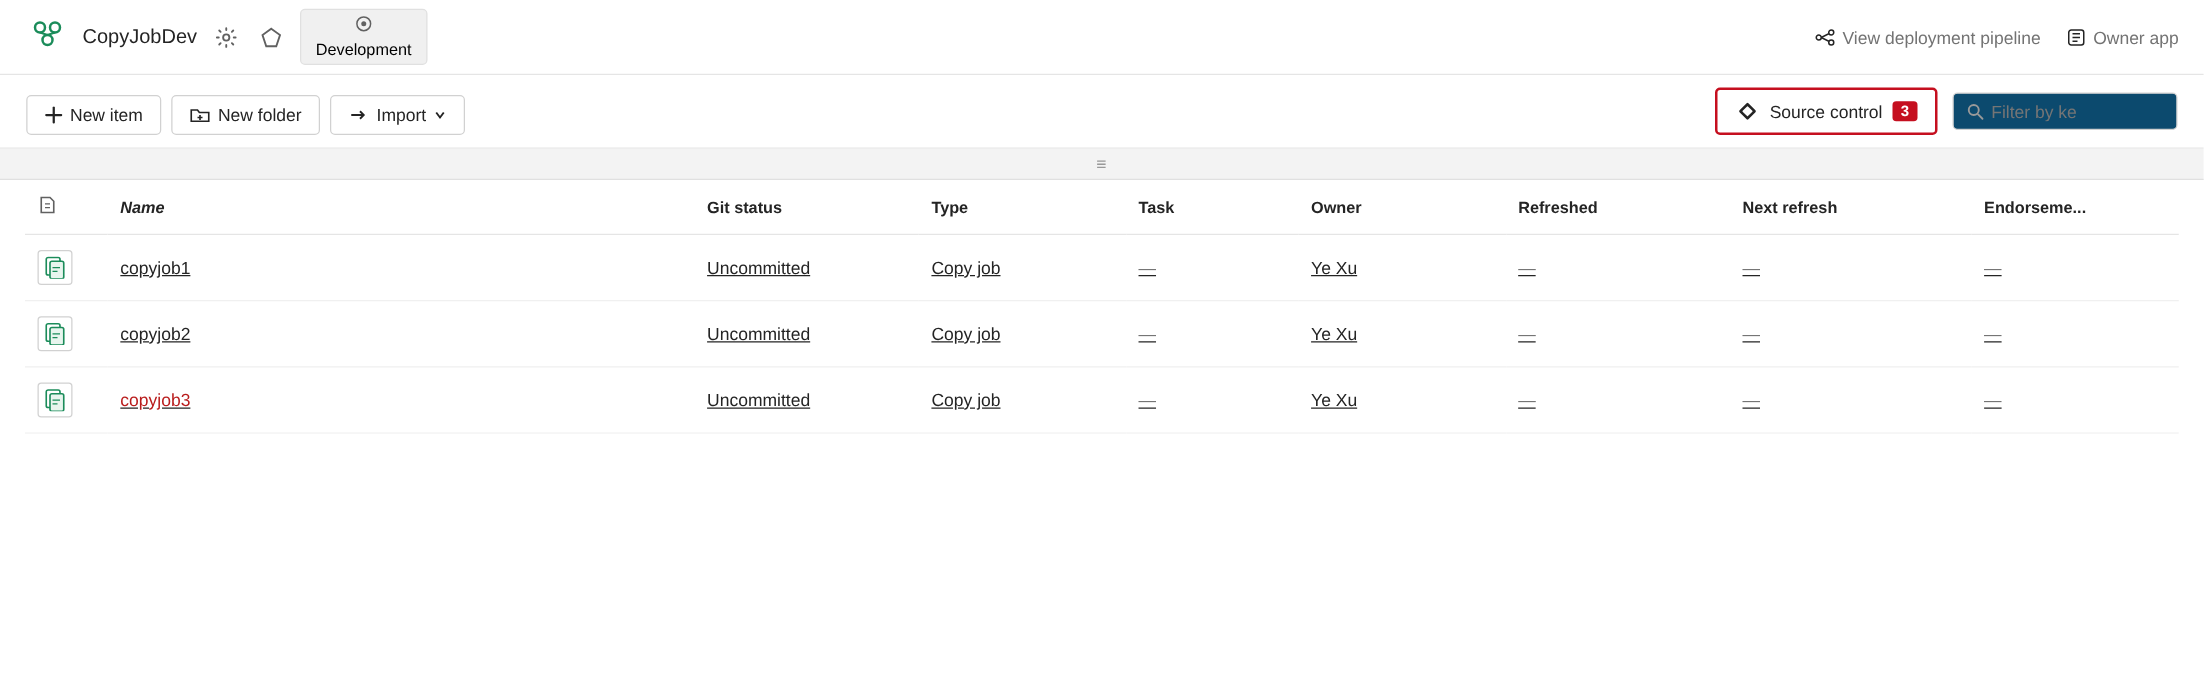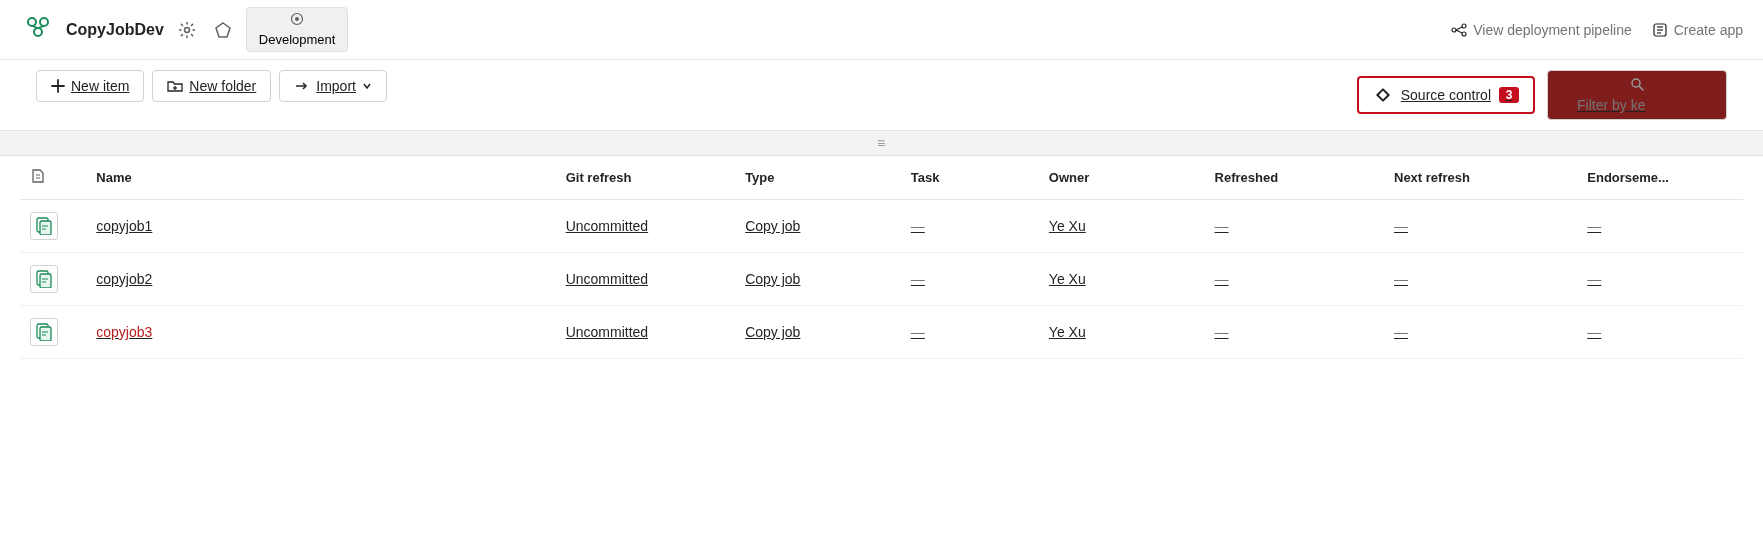--- a/index.html
+++ b/index.html
@@ -9,41 +9,41 @@
     .top-nav {
       display: flex; align-items: center; justify-content: space-between;
       padding: 0 20px; height: 60px; border-bottom: 1px solid #e5e5e5;
       background: #fff;
     }
     .top-nav-left { display: flex; align-items: center; gap: 10px; }
     .app-logo {
       width: 36px; height: 36px;
       display: flex; align-items: center; justify-content: center;
     }
-    .app-name { font-size: 16px; font-weight: 700; color: #242424; }
+    .app-name { font-size: 16px; font-weight: 400; color: #242424; }
     .nav-icon-btn {
       background: none; border: none; cursor: pointer; color: #616161;
       font-size: 16px; display: flex; align-items: center; padding: 4px;
     }
     .env-badge {
       background: #f0f0f0; border-radius: 4px; padding: 4px 12px;
       font-size: 13px; display: flex; align-items: center; gap: 6px; cursor: pointer;
       border: 1px solid #e0e0e0;
       flex-direction: column;
     }
     .top-nav-right { display: flex; align-items: center; gap: 20px; }
     .nav-action-btn {
       background: none; border: none; cursor: pointer; font-size: 14px;
       color: #737373; display: flex; align-items: center; gap: 6px;
     }
 
     
     .toolbar {
-      display: flex; align-items: flex-start; justify-content: space-between;
-      padding: 10px 36px; border-bottom: 1px solid #e5e5e5; background: #fff; text-decoration: underline;
+      display: flex; align-items: flex-end; justify-content: space-between;
+      padding: 10px 21px; border-bottom: 1px solid #e5e5e5; background: #fff;
     }
     .toolbar-left { display: flex; align-items: center; gap: 8px; }
     .toolbar-btn {
       display: flex; align-items: center; gap: 6px; padding: 7px 14px;
       border: 1px solid #d1d1d1; border-radius: 4px; background: #fff;
       cursor: pointer; font-size: 14px; color: #242424;
     }
     .toolbar-right { display: flex; align-items: center; gap: 12px; }
 
     .source-control-btn {
@@ -51,21 +51,21 @@
       border: 2px solid #c50f1f; border-radius: 4px; background: #fff;
       cursor: pointer; font-size: 14px; color: #242424; font-weight: 500;
     }
     .source-control-badge {
       background: #c50f1f; color: #fff; border-radius: 3px;
       font-size: 12px; font-weight: 600; padding: 1px 6px; min-width: 20px; text-align: center;
     }
 
     .filter-input-wrap {
       display: flex; align-items: center; border: 1px solid #d1d1d1;
-      border-radius: 4px; padding: 6px 10px; gap: 6px; background: #7f1d1d; min-width: 180px; flex-direction: column;
+      border-radius: 4px; padding: 6px 10px; gap: 6px; background: #0c4a6e; min-width: 180px;
     }
     .filter-input-wrap input {
       border: none; outline: none; font-size: 14px; background: transparent; color: #999; width: 120px;
     }
 
     
     .resize-handle {
       display: flex; align-items: center; justify-content: center;
       padding: 4px 0; background: #f3f3f3; border-bottom: 1px solid #e0e0e0; cursor: row-resize;
     }
@@ -76,21 +76,21 @@
     table { width: 100%; border-collapse: collapse; }
     thead tr { border-bottom: 1px solid #e5e5e5; }
     th {
       text-align: left; padding: 12px 10px; font-size: 13px; font-weight: 600;
       color: #242424; white-space: nowrap; user-select: none;
     }
     td { padding: 12px 10px; font-size: 14px; color: #242424; vertical-align: middle; }
     tbody tr { border-bottom: 1px solid #f0f0f0; text-decoration: underline; }
 
     .col-checkbox { width: 40px; }
-    .col-name { width: 340px; }
+    .col-name { width: 340px; font-style: italic; }
     .col-gitstatus { width: 130px; }
     .col-type { width: 120px; }
     .col-task { width: 100px; }
     .col-owner { width: 120px; }
     .col-refreshed { width: 130px; }
     .col-nextrefresh { width: 140px; }
     .col-endorsement { width: 120px; }
     .row-icon-wrap {
       width: 28px; height: 28px; border: 1px solid #d1d1d1; border-radius: 3px;
       display: flex; align-items: center; justify-content: center; background: #fff; flex-shrink: 0;
@@ -146,21 +146,21 @@
       </svg>
       <span>View deployment pipeline</span>
     </button>
     <button class="nav-action-btn">
       <svg width="16" height="16" viewBox="0 0 16 16" fill="none">
         <rect x="2" y="2" width="12" height="12" rx="2" stroke="#242424" stroke-width="1.2"></rect>
         <line x1="5" y1="5" x2="11" y2="5" stroke="#242424" stroke-width="1.2"></line>
         <line x1="5" y1="8" x2="11" y2="8" stroke="#242424" stroke-width="1.2"></line>
         <line x1="5" y1="11" x2="9" y2="11" stroke="#242424" stroke-width="1.2"></line>
       </svg>
-      <span>Create app</span>
+      <span>Owner app</span>
     </button>
   </div>
 </nav>
 
 <div class="toolbar">
   <div class="toolbar-left">
 
     <button class="toolbar-btn">
       <svg width="14" height="14" viewBox="0 0 14 14" fill="none">
         <line x1="7" y1="1" x2="7" y2="13" stroke="#242424" stroke-width="1.8" stroke-linecap="round"></line>
@@ -219,21 +219,21 @@
     <thead>
       <tr>
         <th class="col-checkbox">
           <svg width="16" height="16" viewBox="0 0 16 16" fill="none">
             <path d="M3 2h7l3 3v9H3V2z" stroke="#616161" stroke-width="1.3" fill="none"></path>
             <line x1="6" y1="7" x2="10" y2="7" stroke="#616161" stroke-width="1"></line>
             <line x1="6" y1="10" x2="10" y2="10" stroke="#616161" stroke-width="1"></line>
           </svg>
         </th>
         <th class="col-name">Name</th>
-        <th class="col-gitstatus">Git refresh</th>
+        <th class="col-gitstatus">Git status</th>
         <th class="col-type">Type</th>
         <th class="col-task">Task</th>
         <th class="col-owner">Owner</th>
         <th class="col-refreshed">Refreshed</th>
         <th class="col-nextrefresh">Next refresh</th>
         <th class="col-endorsement">Endorseme...</th>
       </tr>
     </thead>
     <tbody id="table-body">
     <tr>

